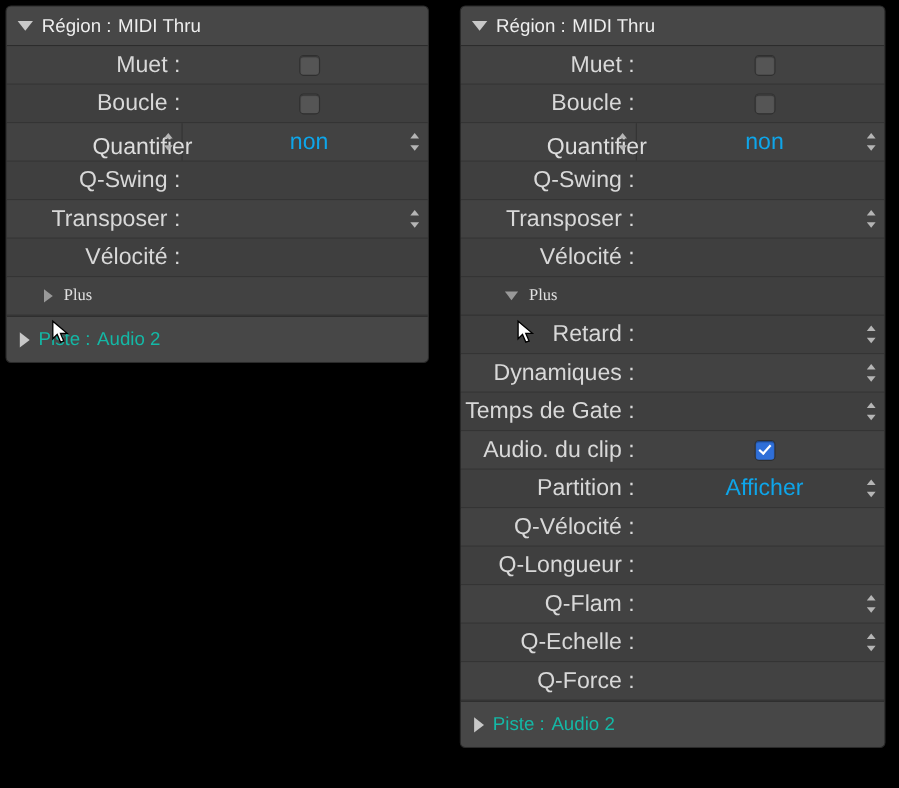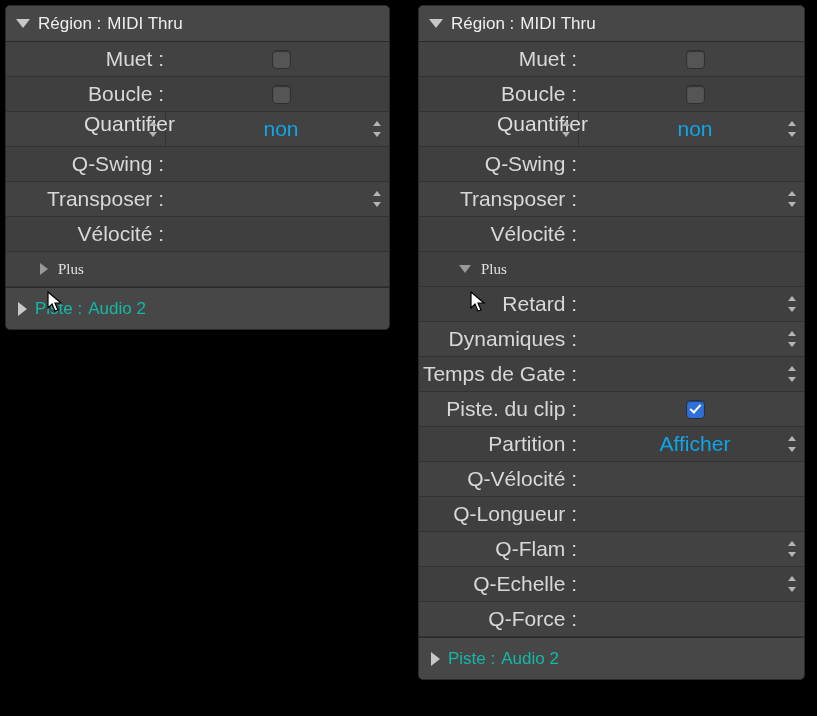--- a/index.html
+++ b/index.html
@@ -92,21 +92,21 @@
     height: 100%;
     display: flex;
     align-items: center;
     justify-content: center;
   }
   .qcell {
     width: 86px;
     position: relative;
     height: 100%;
     display: flex;
-    align-items: flex-start;
+    align-items: flex-end;
     border-right: 1px solid #333;
   }
   .dd {
     position: absolute;
     right: 6px;
     top: 50%;
     transform: translateY(-50%);
     width: 10px;
     height: 16px;
   }
@@ -280,21 +280,21 @@
         <span class="dd"></span>
       </div>
     </div>
     <div class="row">
       <div class="label">Temps de Gate :</div>
       <div class="value">
         <span class="dd"></span>
       </div>
     </div>
     <div class="row">
-      <div class="label">Piste. du clip :</div>
+      <div class="label">Audio. du clip :</div>
       <div class="value">
         <span class="checkbox checked">
             <span class="checkmark"></span>
           </span>
       </div>
     </div>
     <div class="row">
       <div class="label">Partition :</div>
       <div class="value">
         <span>Afficher</span>

